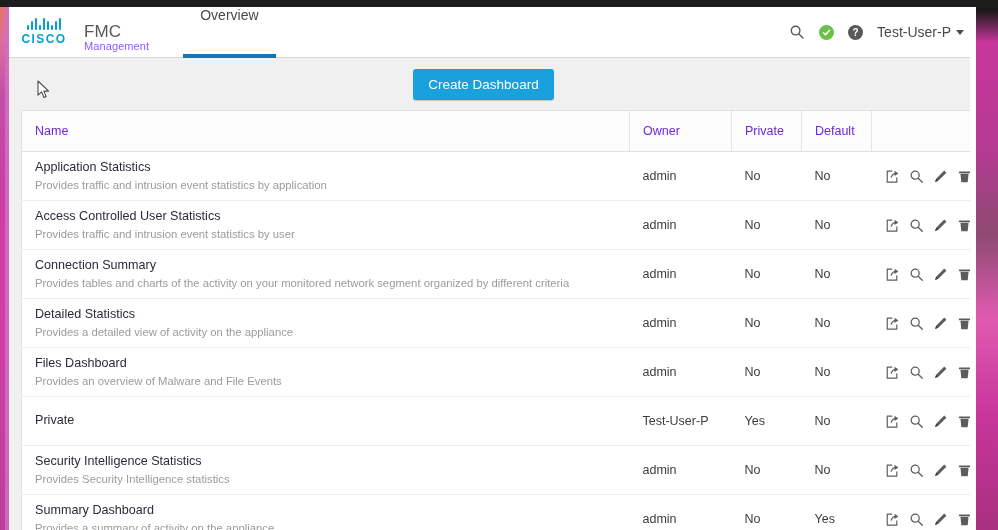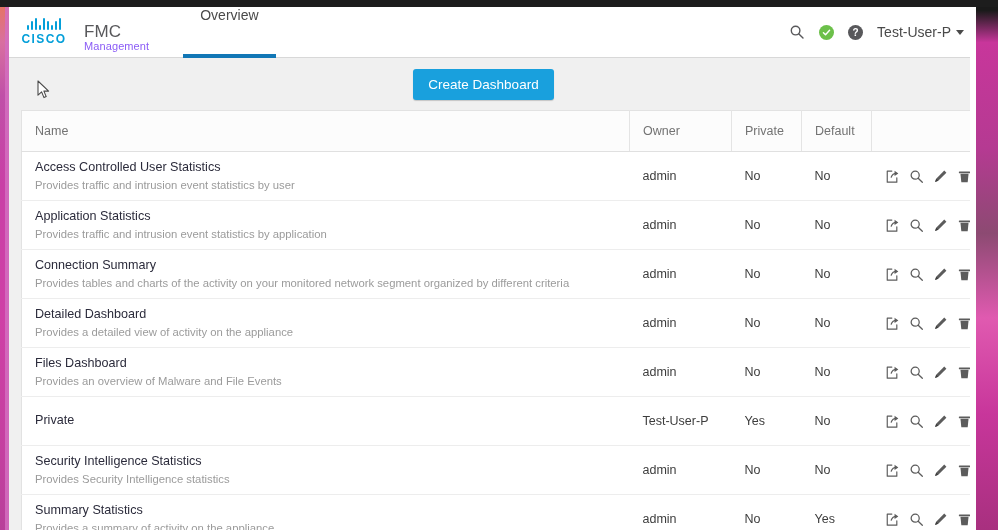--- a/index.html
+++ b/index.html
@@ -118,21 +118,21 @@
     background:#ffffff;
     table-layout: fixed;
     border:1px solid #e2e2e2;
     border-bottom:none;
   }
   table.dash thead th {
     height: 41px;
     background:#fcfcfc;
     font-size: 12.5px;
     font-weight: 400;
-    color:#737373;
+    color:#6d28d9;
     text-align:left;
     padding: 0 13px;
     border-right:1px solid #e4e4e4;
     border-bottom:1px solid #e0e0e0;
     vertical-align: middle;
   }
   table.dash thead th:last-child { border-right:none; }
   table.dash tbody td {
     height: 49px;
     border-bottom: 1px solid #ededed;
@@ -243,20 +243,58 @@
             <th>Name</th>
             <th>Owner</th>
             <th>Private</th>
             <th>Default</th>
             <th></th>
           </tr>
         </thead>
         <tbody id="tbody">
             <tr>
               <td>
+                <div class="nm-title">Application Statistics</div>
+                <div class="nm-desc">Provides traffic and intrusion event statistics by application</div>
+              </td>
+              <td class="cell-center">admin</td>
+              <td class="cell-center">No</td>
+              <td class="cell-center">No</td>
+              <td>
+                <div class="actions">
+                  <span class="act">
+                    <svg viewBox="0 0 16 16" width="15" height="15" fill="none" stroke="#5c5c5c" stroke-width="1.25">
+                      <path d="M7.3 2.2 H2.4 V14 H12.6 V9.3" stroke-linecap="round" stroke-linejoin="round"></path>
+                      <path d="M6.6 8.8 C7.6 5.4 10.2 4.7 12.6 4.7" stroke-linecap="round"></path>
+                      <path d="M10.2 1.9 L14.2 4.7 L10.2 7.5 Z" fill="#5c5c5c" stroke="none"></path>
+                    </svg>
+                  </span>
+                  <span class="act">
+                    <svg viewBox="0 0 16 16" width="15" height="15" fill="none" stroke="#5c5c5c" stroke-width="1.35">
+                      <circle cx="6.6" cy="6.6" r="4.3"></circle>
+                      <line x1="9.8" y1="9.8" x2="14.2" y2="14.2" stroke-linecap="round"></line>
+                    </svg>
+                  </span>
+                  <span class="act">
+                    <svg viewBox="0 0 16 16" width="15" height="15">
+                      <path d="M12.0 1.6 L14.3 3.9 L5.6 12.6 L2.2 13.8 L3.4 10.4 Z" fill="#5c5c5c"></path>
+                      <path d="M2.2 13.8 L3.4 10.4 L5.6 12.6 Z" fill="#3d3d3d"></path>
+                    </svg>
+                  </span>
+                  <span class="act">
+                    <svg viewBox="0 0 16 16" width="15" height="15">
+                      <rect x="2.0" y="2.6" width="12" height="1.9" rx="0.6" fill="#5c5c5c"></rect>
+                      <path d="M3.7 5.1 H12.3 L11.4 14.0 H4.6 Z" fill="#5c5c5c"></path>
+                    </svg>
+                  </span>
+                </div>
+              </td>
+            </tr>
+            <tr>
+              <td>
                 <div class="nm-title">Access Controlled User Statistics</div>
                 <div class="nm-desc">Provides traffic and intrusion event statistics by user</div>
               </td>
               <td class="cell-center">admin</td>
               <td class="cell-center">No</td>
               <td class="cell-center">No</td>
               <td>
                 <div class="actions">
                   <span class="act">
                     <svg viewBox="0 0 16 16" width="15" height="15" fill="none" stroke="#5c5c5c" stroke-width="1.25">
@@ -281,58 +319,20 @@
                     <svg viewBox="0 0 16 16" width="15" height="15">
                       <rect x="2.0" y="2.6" width="12" height="1.9" rx="0.6" fill="#5c5c5c"></rect>
                       <path d="M3.7 5.1 H12.3 L11.4 14.0 H4.6 Z" fill="#5c5c5c"></path>
                     </svg>
                   </span>
                 </div>
               </td>
             </tr>
             <tr>
               <td>
-                <div class="nm-title">Application Statistics</div>
-                <div class="nm-desc">Provides traffic and intrusion event statistics by application</div>
-              </td>
-              <td class="cell-center">admin</td>
-              <td class="cell-center">No</td>
-              <td class="cell-center">No</td>
-              <td>
-                <div class="actions">
-                  <span class="act">
-                    <svg viewBox="0 0 16 16" width="15" height="15" fill="none" stroke="#5c5c5c" stroke-width="1.25">
-                      <path d="M7.3 2.2 H2.4 V14 H12.6 V9.3" stroke-linecap="round" stroke-linejoin="round"></path>
-                      <path d="M6.6 8.8 C7.6 5.4 10.2 4.7 12.6 4.7" stroke-linecap="round"></path>
-                      <path d="M10.2 1.9 L14.2 4.7 L10.2 7.5 Z" fill="#5c5c5c" stroke="none"></path>
-                    </svg>
-                  </span>
-                  <span class="act">
-                    <svg viewBox="0 0 16 16" width="15" height="15" fill="none" stroke="#5c5c5c" stroke-width="1.35">
-                      <circle cx="6.6" cy="6.6" r="4.3"></circle>
-                      <line x1="9.8" y1="9.8" x2="14.2" y2="14.2" stroke-linecap="round"></line>
-                    </svg>
-                  </span>
-                  <span class="act">
-                    <svg viewBox="0 0 16 16" width="15" height="15">
-                      <path d="M12.0 1.6 L14.3 3.9 L5.6 12.6 L2.2 13.8 L3.4 10.4 Z" fill="#5c5c5c"></path>
-                      <path d="M2.2 13.8 L3.4 10.4 L5.6 12.6 Z" fill="#3d3d3d"></path>
-                    </svg>
-                  </span>
-                  <span class="act">
-                    <svg viewBox="0 0 16 16" width="15" height="15">
-                      <rect x="2.0" y="2.6" width="12" height="1.9" rx="0.6" fill="#5c5c5c"></rect>
-                      <path d="M3.7 5.1 H12.3 L11.4 14.0 H4.6 Z" fill="#5c5c5c"></path>
-                    </svg>
-                  </span>
-                </div>
-              </td>
-            </tr>
-            <tr>
-              <td>
                 <div class="nm-title">Connection Summary</div>
                 <div class="nm-desc">Provides tables and charts of the activity on your monitored network segment organized by different criteria</div>
               </td>
               <td class="cell-center">admin</td>
               <td class="cell-center">No</td>
               <td class="cell-center">No</td>
               <td>
                 <div class="actions">
                   <span class="act">
                     <svg viewBox="0 0 16 16" width="15" height="15" fill="none" stroke="#5c5c5c" stroke-width="1.25">
@@ -357,21 +357,21 @@
                     <svg viewBox="0 0 16 16" width="15" height="15">
                       <rect x="2.0" y="2.6" width="12" height="1.9" rx="0.6" fill="#5c5c5c"></rect>
                       <path d="M3.7 5.1 H12.3 L11.4 14.0 H4.6 Z" fill="#5c5c5c"></path>
                     </svg>
                   </span>
                 </div>
               </td>
             </tr>
             <tr>
               <td>
-                <div class="nm-title">Detailed Dashboard</div>
+                <div class="nm-title">Detailed Statistics</div>
                 <div class="nm-desc">Provides a detailed view of activity on the appliance</div>
               </td>
               <td class="cell-center">admin</td>
               <td class="cell-center">No</td>
               <td class="cell-center">No</td>
               <td>
                 <div class="actions">
                   <span class="act">
                     <svg viewBox="0 0 16 16" width="15" height="15" fill="none" stroke="#5c5c5c" stroke-width="1.25">
                       <path d="M7.3 2.2 H2.4 V14 H12.6 V9.3" stroke-linecap="round" stroke-linejoin="round"></path>
@@ -508,21 +508,21 @@
                     <svg viewBox="0 0 16 16" width="15" height="15">
                       <rect x="2.0" y="2.6" width="12" height="1.9" rx="0.6" fill="#5c5c5c"></rect>
                       <path d="M3.7 5.1 H12.3 L11.4 14.0 H4.6 Z" fill="#5c5c5c"></path>
                     </svg>
                   </span>
                 </div>
               </td>
             </tr>
             <tr>
               <td>
-                <div class="nm-title">Summary Statistics</div>
+                <div class="nm-title">Summary Dashboard</div>
                 <div class="nm-desc">Provides a summary of activity on the appliance</div>
               </td>
               <td class="cell-center">admin</td>
               <td class="cell-center">No</td>
               <td class="cell-center">Yes</td>
               <td>
                 <div class="actions">
                   <span class="act">
                     <svg viewBox="0 0 16 16" width="15" height="15" fill="none" stroke="#5c5c5c" stroke-width="1.25">
                       <path d="M7.3 2.2 H2.4 V14 H12.6 V9.3" stroke-linecap="round" stroke-linejoin="round"></path>

